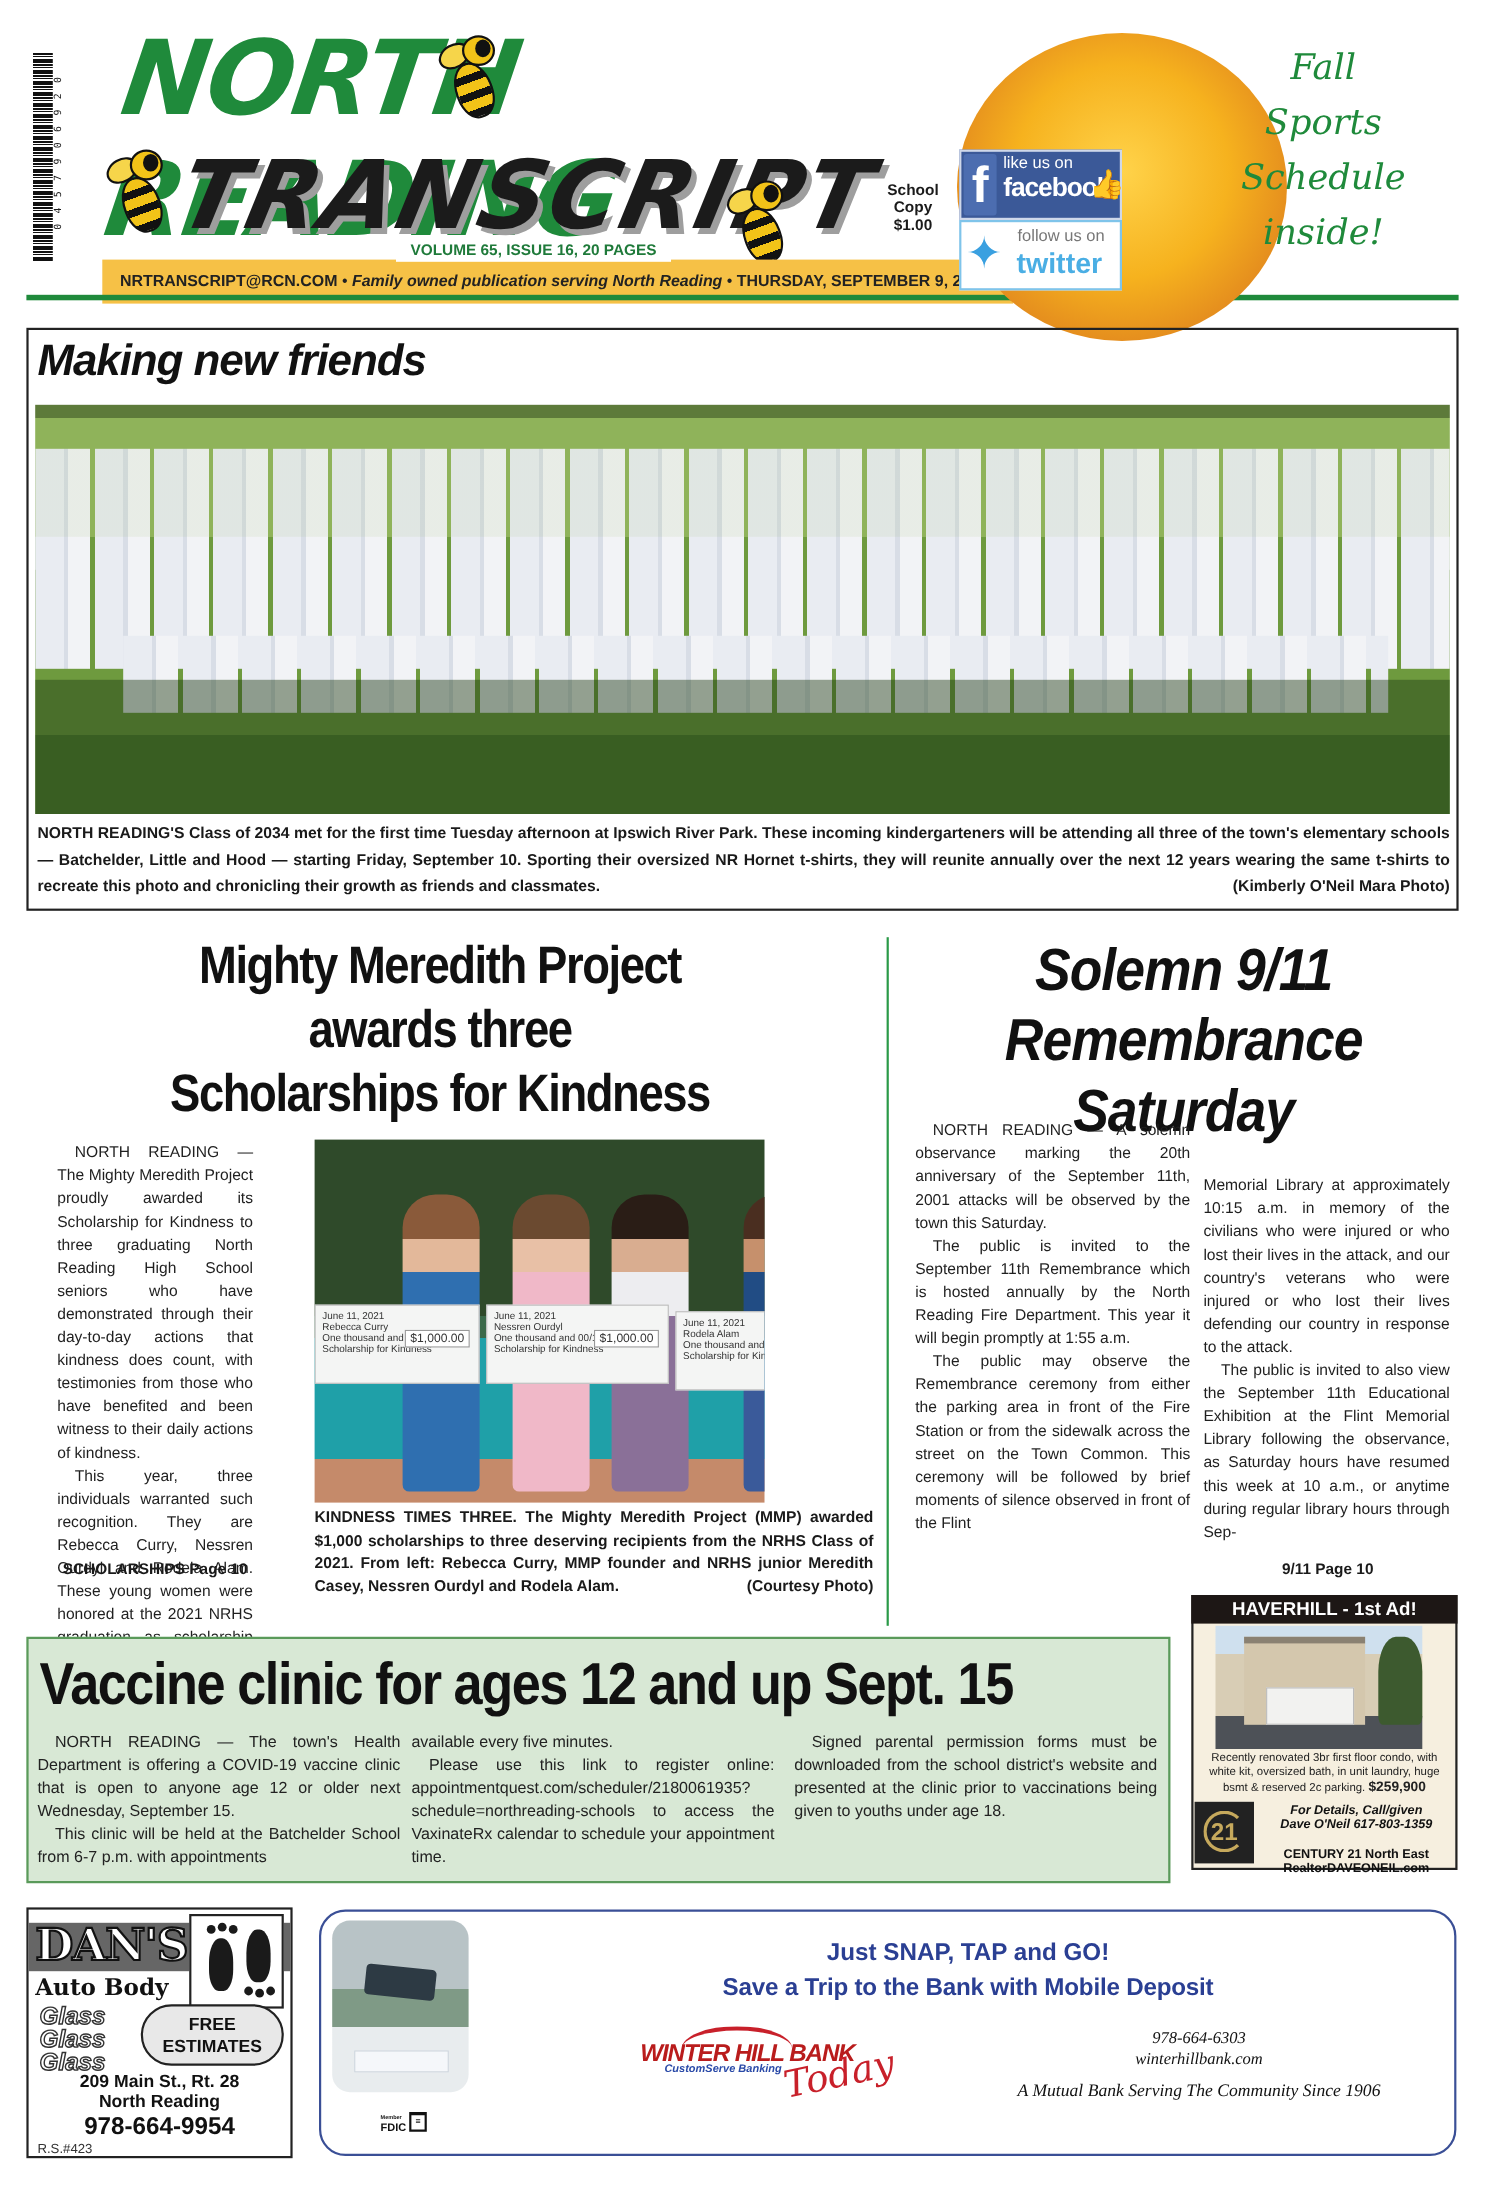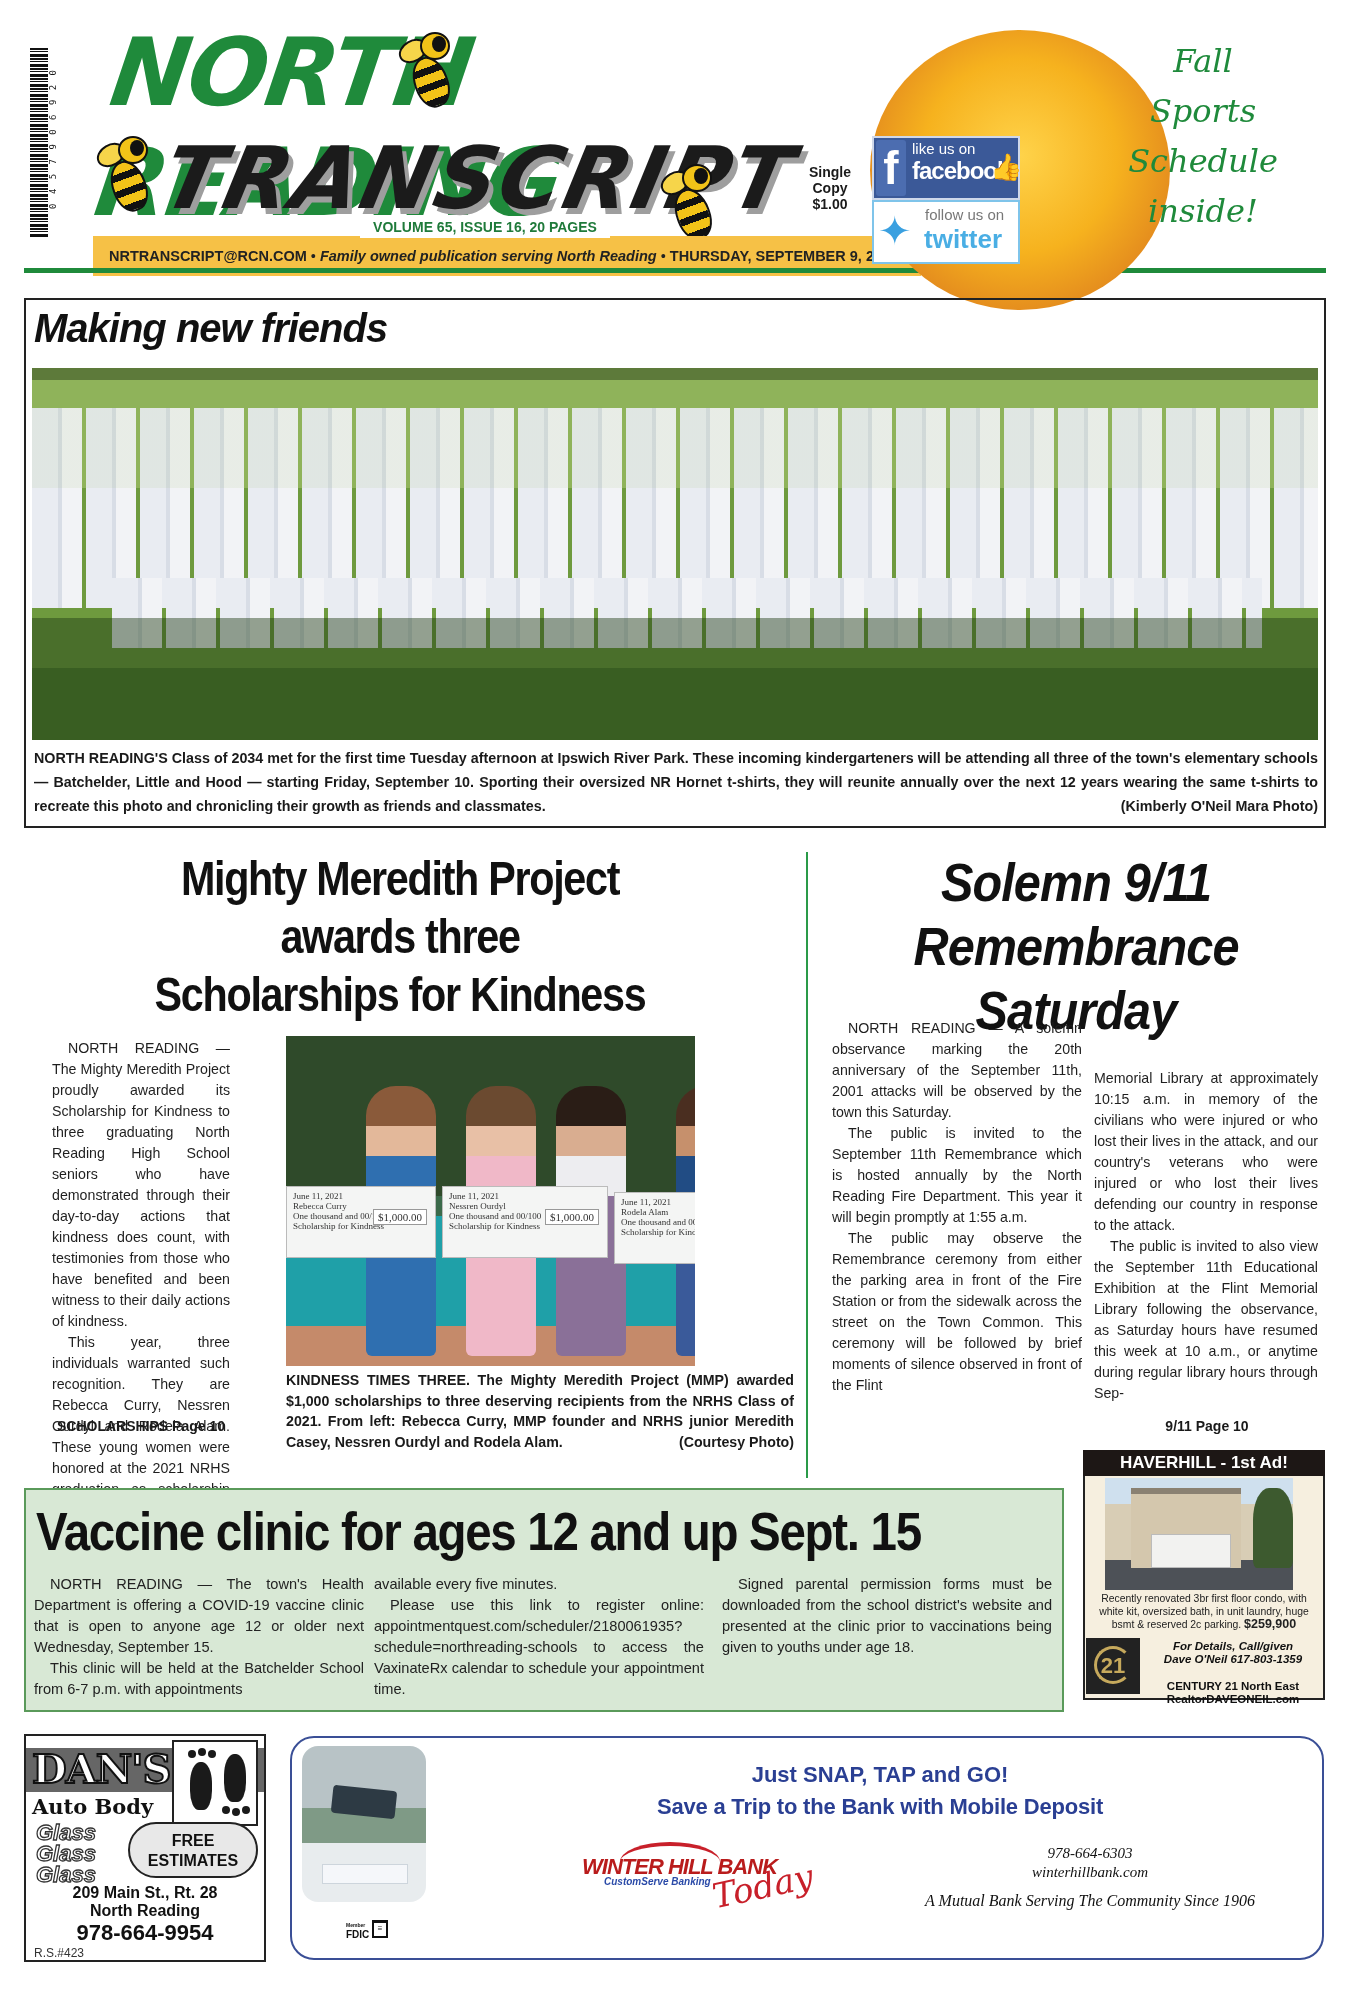--- a/index.html
+++ b/index.html
@@ -83,21 +83,21 @@
   .feature-caption { left: 34px; top: 746px; width: 1284px; font-size: 14.3px; line-height: 24px; font-weight: bold; text-align: justify; color: #1a1a1a; }
   .feature-caption .credit { float: right; }
 
   
   .mm-head { left: 60px; top: 850px; width: 680px; text-align: center; font-size: 48px; font-weight: bold; line-height: 58px; letter-spacing: -1.5px; color: #111; transform: scaleX(0.86); transform-origin: center top; }
   .col-text { font-size: 14.2px; line-height: 21px; text-align: justify; color: #1f1f1f; }
   .col-text p { text-indent: 16px; }
   .mm-body { left: 52px; top: 1038px; width: 178px; }
   .mm-jump { left: 52px; top: 1418px; width: 178px; text-align: center; font-weight: bold; font-size: 14px; }
   .mm-photo { left: 286px; top: 1036px; width: 409px; height: 330px; overflow: hidden;
-    background: linear-gradient(180deg, #2f4a2a 0 160px, #3b6a4a 160px 180px, #1fa0a8 180px 290px, #c58a6a 290px 330px); font-family: Liberation Serif, serif; }
+    background: linear-gradient(180deg, #2f4a2a 0 160px, #3b6a4a 160px 180px, #1fa0a8 180px 290px, #c58a6a 290px 330px); }
   .mm-photo .check { position: absolute; top: 150px; height: 72px; background: #f4f5f4; border: 1px solid #bbb; font-size: 9px; color: #333; padding: 4px 6px; }
   .mm-photo .check .amt { position: absolute; right: 8px; top: 22px; border: 1px solid #999; padding: 1px 4px; font-size: 11px; background: #fff; }
   .mm-photo .girl { position: absolute; top: 50px; width: 70px; height: 270px; border-radius: 30px 30px 6px 6px; }
   .mm-caption { left: 286px; top: 1370px; width: 508px; font-size: 14.2px; line-height: 20.5px; font-weight: bold; text-align: justify; }
   .mm-caption .credit { float: right; }
 
   .green-vrule { left: 806px; top: 852px; width: 2px; height: 626px; background: #2a9a48; }
 
   
   .nine-head { left: 826px; top: 850px; width: 500px; text-align: center; font-size: 54px; font-weight: bold; font-style: italic; line-height: 64px; letter-spacing: -1px; color: #111; transform: scaleX(0.9); transform-origin: center top; }
@@ -189,21 +189,21 @@
     <div class="eye"></div>
 </div>
 <div class="abs bee bee-3">
   <div class="wing"></div>
     <div class="body"></div>
     <div class="head"></div>
     <div class="eye"></div>
 </div>
 
 <div class="abs single-copy">
-  <div>Single</div>
+  <div>School</div>
   <div>Copy</div>
   <div>$1.00</div>
 </div>
 
 <div class="abs info-bar">
   <span class="email">NRTRANSCRIPT@RCN.COM</span><span> • </span><span class="tag">Family owned publication serving North Reading</span><span> • </span><span class="date">THURSDAY, SEPTEMBER 9, 2021</span>
 </div>
 <div class="abs volume-tab">VOLUME 65, ISSUE 16, 20 PAGES</div>
 <div class="abs green-rule"></div>
 

